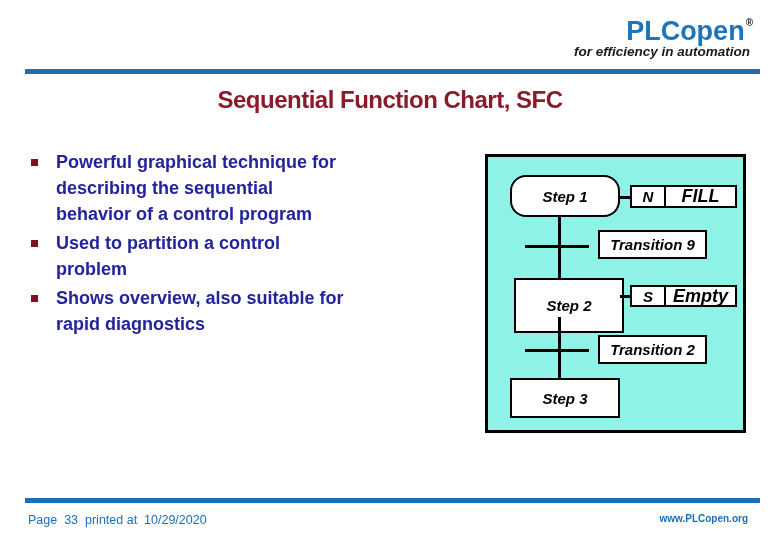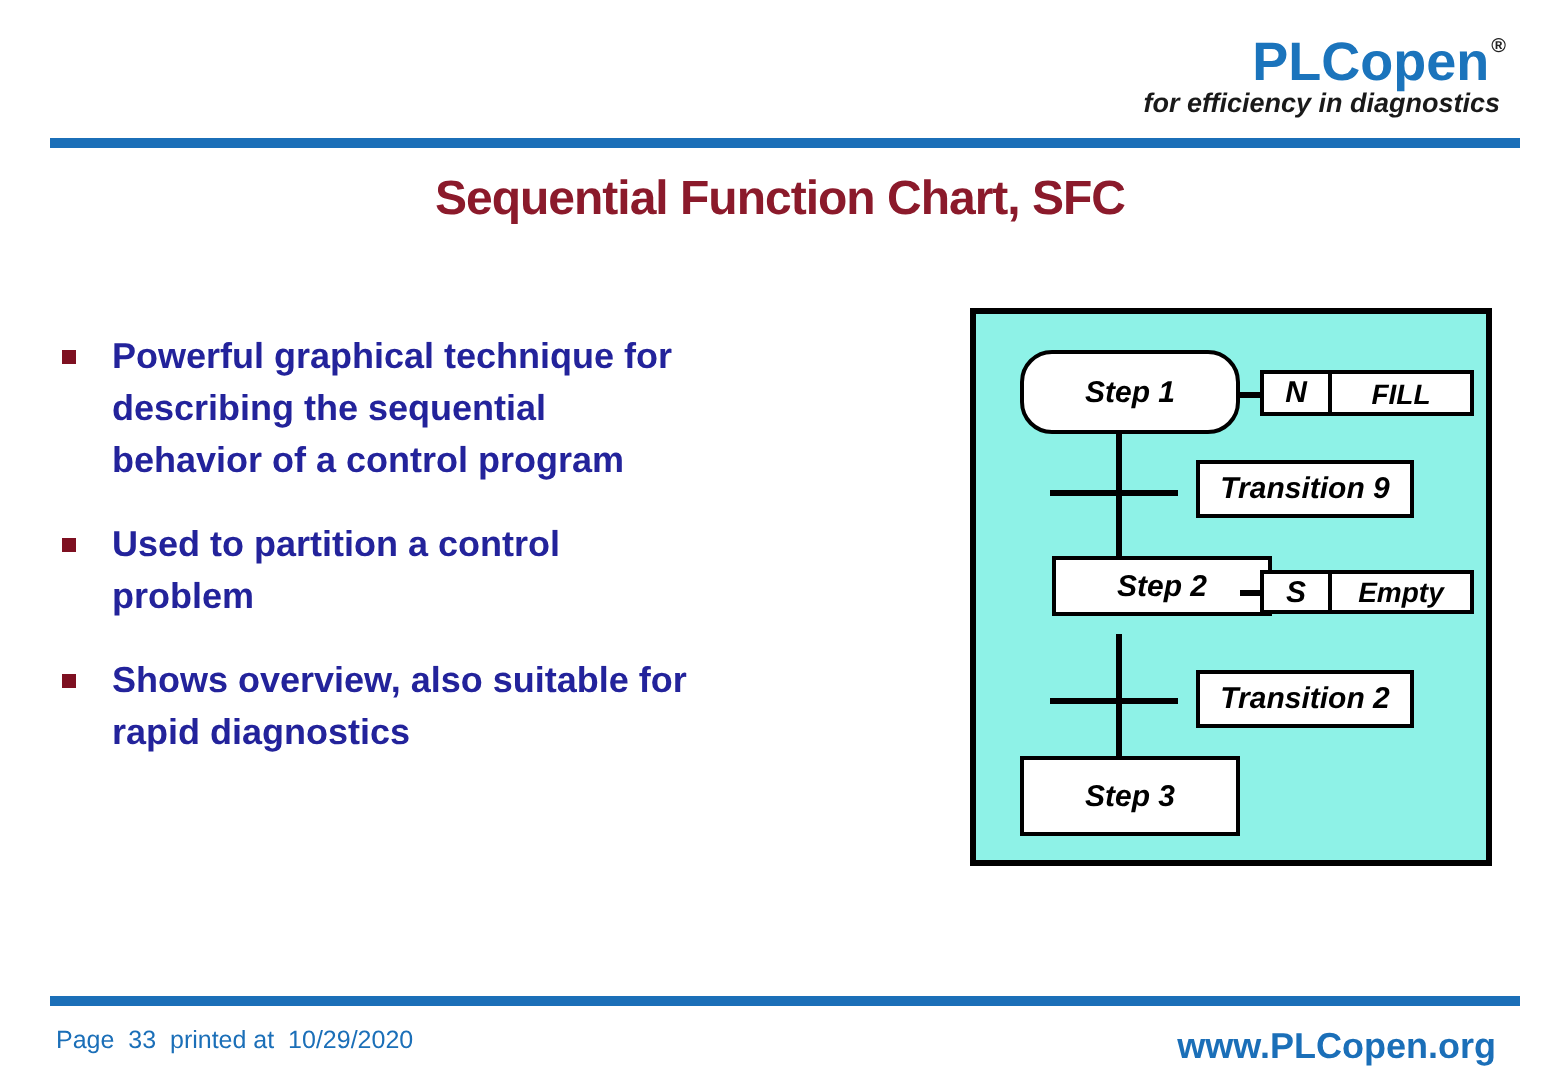--- a/index.html
+++ b/index.html
@@ -35,21 +35,21 @@
     font-size:24px;font-weight:bold;color:#8B1A2B;
     letter-spacing:-0.5px;
   }
   
   .bullets{
     position:absolute;left:31px;top:149px;width:400px;
     margin:0;padding:0;list-style:none;
   }
   .bullets li{
     display:flex;align-items:flex-start;
-    margin:16px 0 3px 0;
+    margin:0 0 3px 0;
   }
   .marker{
     flex:0 0 7px;width:7px;height:7px;background:#7E1021;
     margin-top:10px;margin-right:18px;
   }
   .btext{
     font-size:18px;font-weight:bold;color:#23239B;
     line-height:26px;white-space:pre-line;
   }
   
@@ -58,65 +58,65 @@
     width:261px;height:279px;box-sizing:border-box;
     background:#8EF2E7;border:3px solid #000;
   }
   .panel .box{
     position:absolute;box-sizing:border-box;
     background:#fff;border:2px solid #000;
     display:flex;align-items:center;justify-content:center;
     font-size:15px;font-weight:bold;font-style:italic;color:#000;
   }
   .step1{left:22px;top:18px;width:110px;height:42px;border-radius:16px;}
-  .step2{left:38px;top:121px;width:110px;height:30px;}
+  .step2{left:26px;top:121px;width:110px;height:55px;}
   .step3{left:22px;top:221px;width:110px;height:40px;}
   .tbox1{left:110px;top:73px;width:109px;height:29px;}
   .tbox2{left:110px;top:178px;width:109px;height:29px;}
   .ablock{
     position:absolute;box-sizing:border-box;
     display:flex;background:#fff;border:2px solid #000;
   }
   .ablock1{left:142px;top:28px;width:107px;height:23px;}
   .ablock2{left:142px;top:128px;width:107px;height:22px;}
   .ablock .qual{
     flex:0 0 32px;border-right:2px solid #000;
     display:flex;align-items:center;justify-content:center;
     font-size:15px;font-weight:bold;font-style:italic;
   }
   .ablock .act{
     flex:1;display:flex;align-items:center;justify-content:center;
-    font-size:14px;font-weight:bold;font-style:italic;text-align:right;
+    font-size:18px;font-weight:bold;font-style:italic;text-align:right;
   }
   .hline,.vline{position:absolute;background:#000;}
   .conn1{left:132px;top:39px;width:10px;height:3px;}
   .conn2{left:132px;top:138px;width:10px;height:3px;}
   .vlink1{left:70px;top:60px;width:3px;height:61px;}
   .vlink2{left:70px;top:160px;width:3px;height:61px;}
   .tbar1{left:37px;top:88px;width:64px;height:3px;}
   .tbar2{left:37px;top:192px;width:64px;height:3px;}
   
   .page-info{
     position:absolute;left:28px;top:513px;
     font-size:12.5px;font-weight:normal;color:#1B6FB8;
     white-space:pre;
   }
   .website{
     position:absolute;right:32px;top:513px;
-    font-size:18px;font-weight:bold;color:#1B6FB8;
+    font-size:10px;font-weight:bold;color:#1B6FB8;
     white-space:nowrap;
   }
 </style>
 </head>
 <body>
 
 <div class="slide">
 
   <div class="logo"><span>PLCopen</span><sup>®</sup></div>
-  <div class="tagline">for efficiency in diagnostics</div>
+  <div class="tagline">for efficiency in automation</div>
   <div class="rule top"></div>
 
   <h1 class="title">Sequential Function Chart, SFC</h1>
 
   <ul class="bullets">
     <li>
       <span class="marker"></span>
       <span class="btext">Powerful graphical technique for
 describing the sequential
 behavior of a control program</span>

